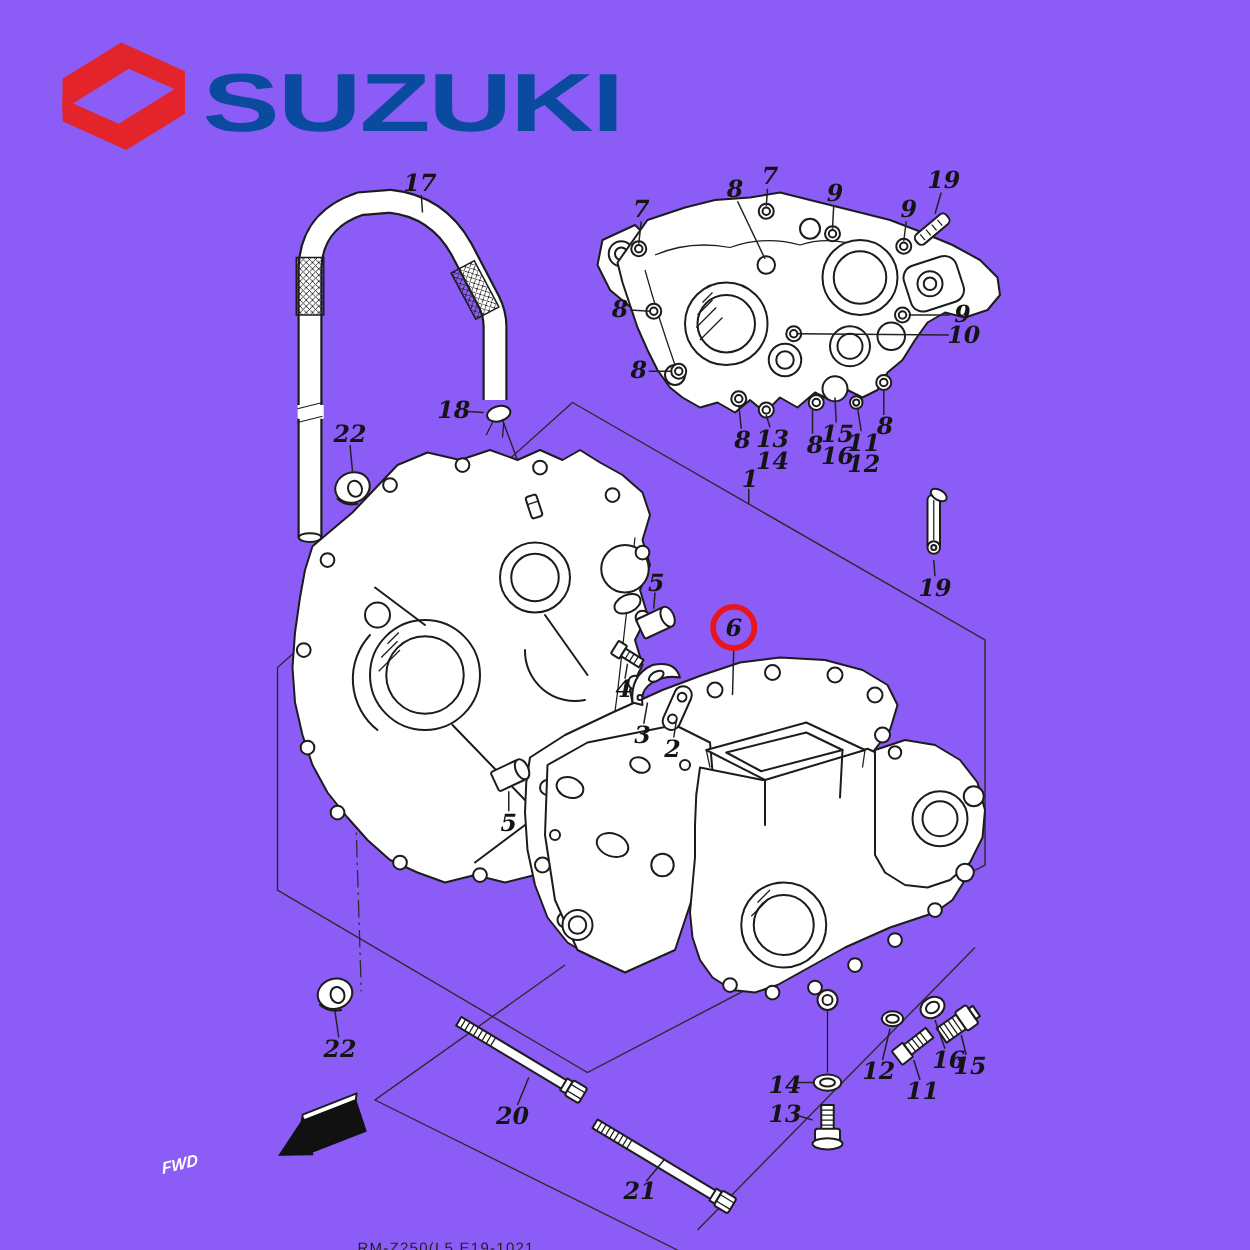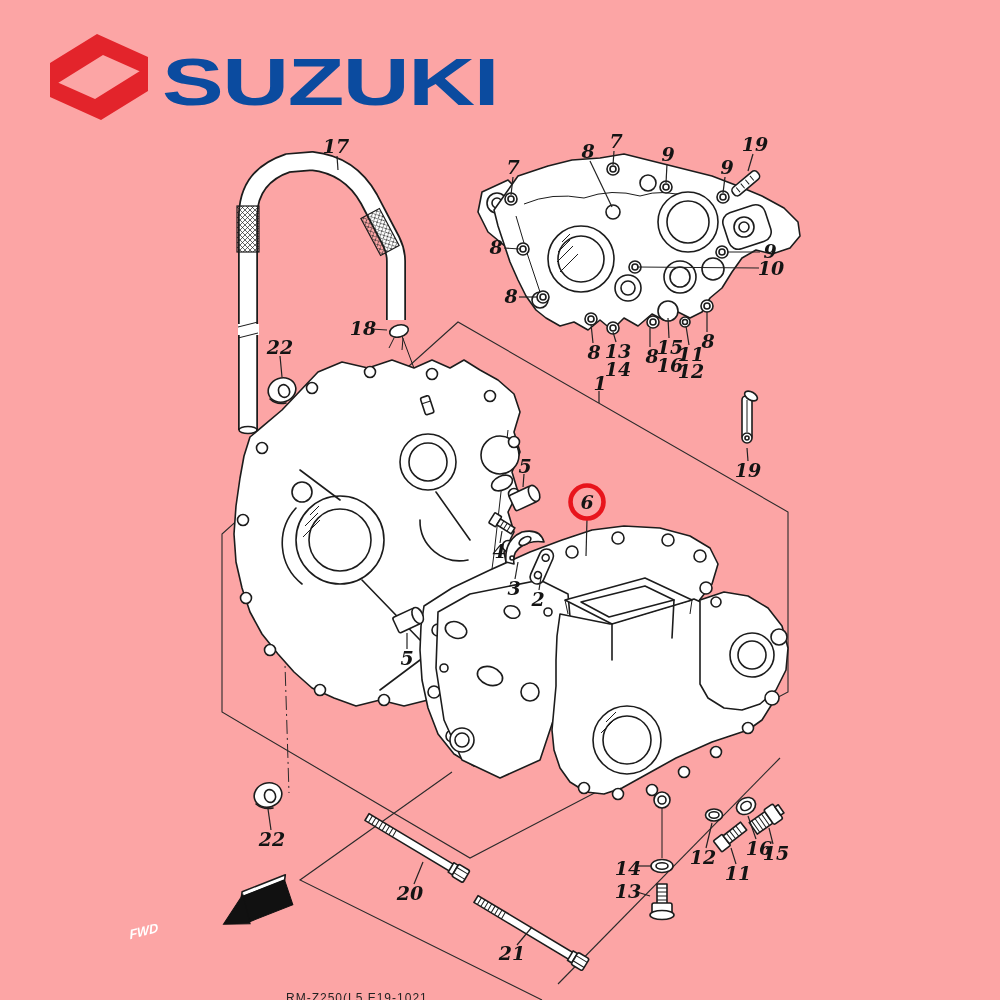--- a/index.html
+++ b/index.html
@@ -1,16 +1,16 @@
 <!DOCTYPE html>
 <html><head>
 <meta charset="utf-8">
 <style>
   html,body{margin:0;padding:0;background:#ffffff;}
-  #page{position:relative;width:1000px;height:1000px;background:#fca5a5;overflow:hidden;
+  #page{position:relative;width:1000px;height:1000px;background:#8b5cf6;overflow:hidden;
         font-family:"Liberation Sans",sans-serif;}
   svg{position:absolute;left:0;top:0;}
   .art{stroke:#1c1c1c;fill:none;stroke-width:1.6;stroke-linejoin:round;stroke-linecap:round;}
   .artw{stroke:#1c1c1c;fill:#ffffff;stroke-width:1.6;stroke-linejoin:round;}
   .thin{stroke:#1c1c1c;fill:none;stroke-width:1;}
   .plane{stroke:#2a2a2a;fill:none;stroke-width:1.1;}
   .dashdot{stroke:#2a2a2a;fill:none;stroke-width:1;stroke-dasharray:14 4 2 4;}
   .blackfill{fill:#111;stroke:#111;}
   .num{font-family:"DejaVu Serif",serif;font-style:italic;font-weight:bold;
        font-size:19px;fill:#141414;text-anchor:middle;}

